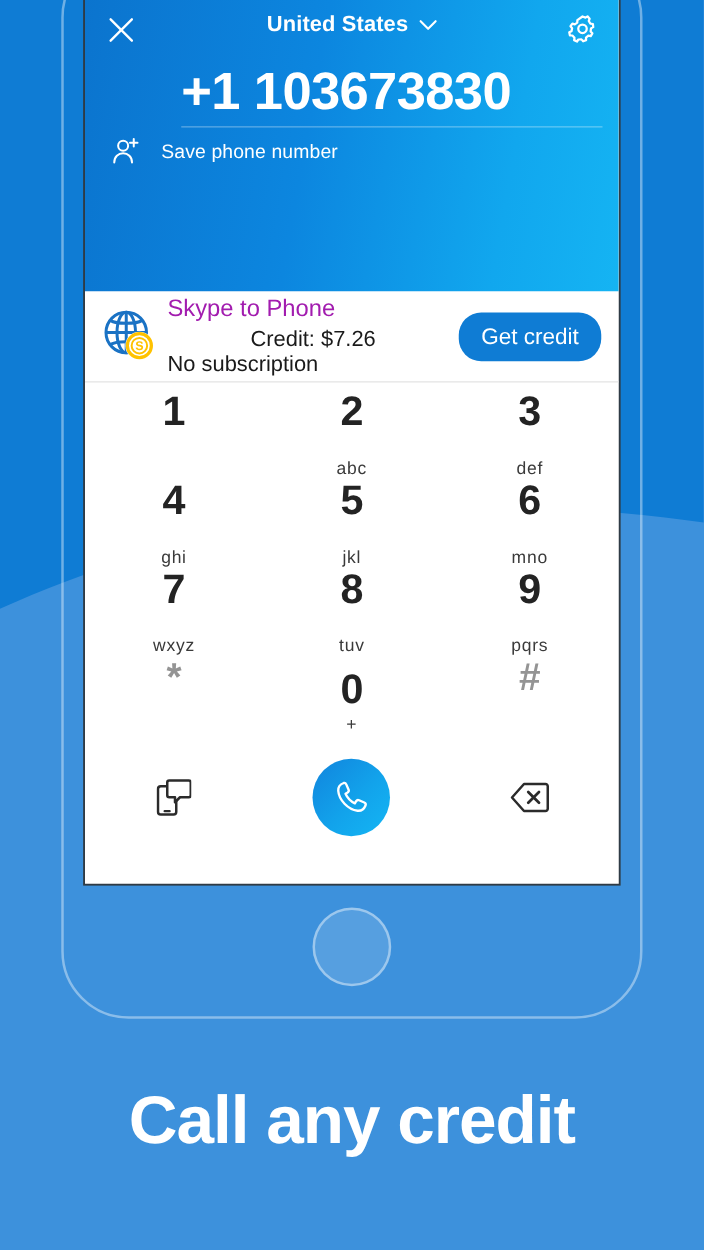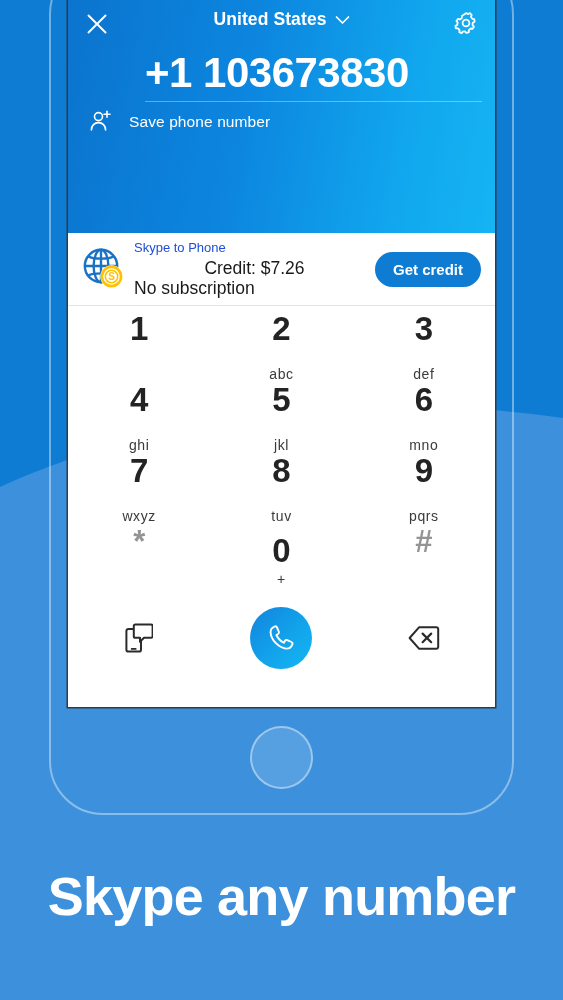--- a/index.html
+++ b/index.html
@@ -163,46 +163,45 @@
     width: 48px;
     height: 48px;
     flex: 0 0 48px;
   }
   #credit-text {
     margin-left: 6px;
     flex: 1 1 auto;
     line-height: 1.0;
   }
   #credit-title {
-    color: #1d4ed8;
-    font-size: 13px;
+    color: #a21caf;
+    font-size: 19px;
     margin-bottom: 6px;
   }
   #credit-amount {
     color: #1a1a1a;
     font-size: 17.5px;
     margin-bottom: 2px;
     text-align: center;
   }
   #credit-sub {
     color: #1a1a1a;
     font-size: 17.5px;
   }
   #get-credit-btn {
     margin-right: 14px;
     background: #0F7CD4;
     color: #fff;
     border: none;
     border-radius: 18px;
     padding: 9px 18px;
-    font-size: 15px;
+    font-size: 18px;
     font-family: "Liberation Sans", sans-serif;
     cursor: pointer;
     white-space: nowrap;
-    font-weight: bold;
   }
 
   
   #keypad {
     position: relative;
     padding-top: 4px;
   }
   .keypad-row {
     display: flex;
   }
@@ -446,13 +445,13 @@
     <div class="action-cell">
       <svg width="32" height="26" viewBox="0 0 32 26">
         <path d="M11.2 2.2 H28.4 a1.8 1.8 0 0 1 1.8 1.8 V22.0 a1.8 1.8 0 0 1 -1.8 1.8 H11.2 L1.6 13.0 Z" fill="none" stroke="#2b2b2b" stroke-width="2" stroke-linejoin="round"></path>
         <line x1="14.6" y1="8.6" x2="23.2" y2="17.2" stroke="#2b2b2b" stroke-width="2.2" stroke-linecap="round"></line>
         <line x1="23.2" y1="8.6" x2="14.6" y2="17.2" stroke="#2b2b2b" stroke-width="2.2" stroke-linecap="round"></line>
       </svg>
     </div>
   </div>
 </div>
 
-<div id="caption">Skype any number</div>
+<div id="caption">Call any credit</div>
 
 </body></html>

